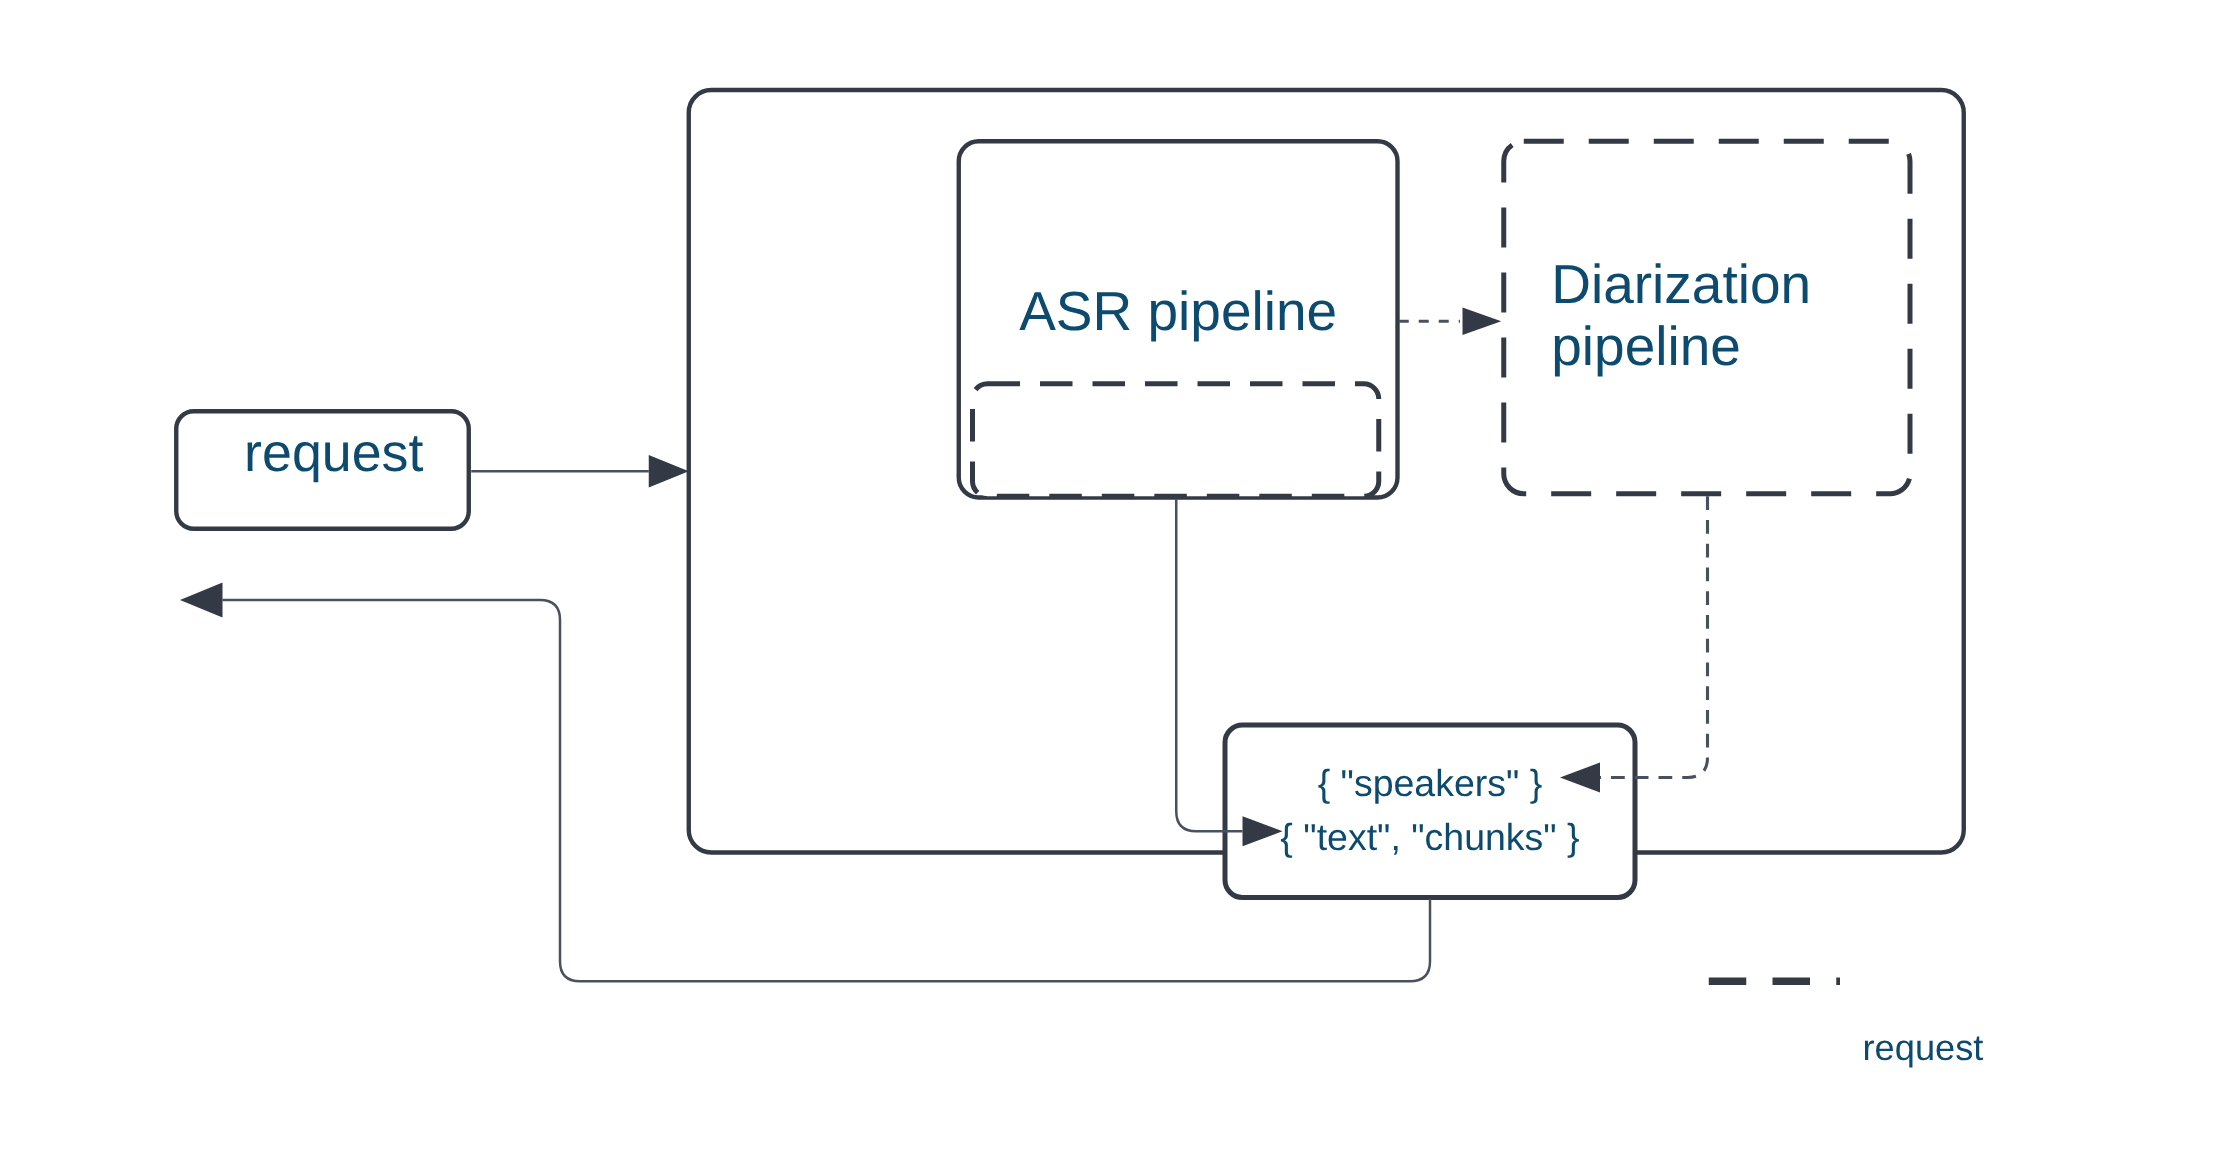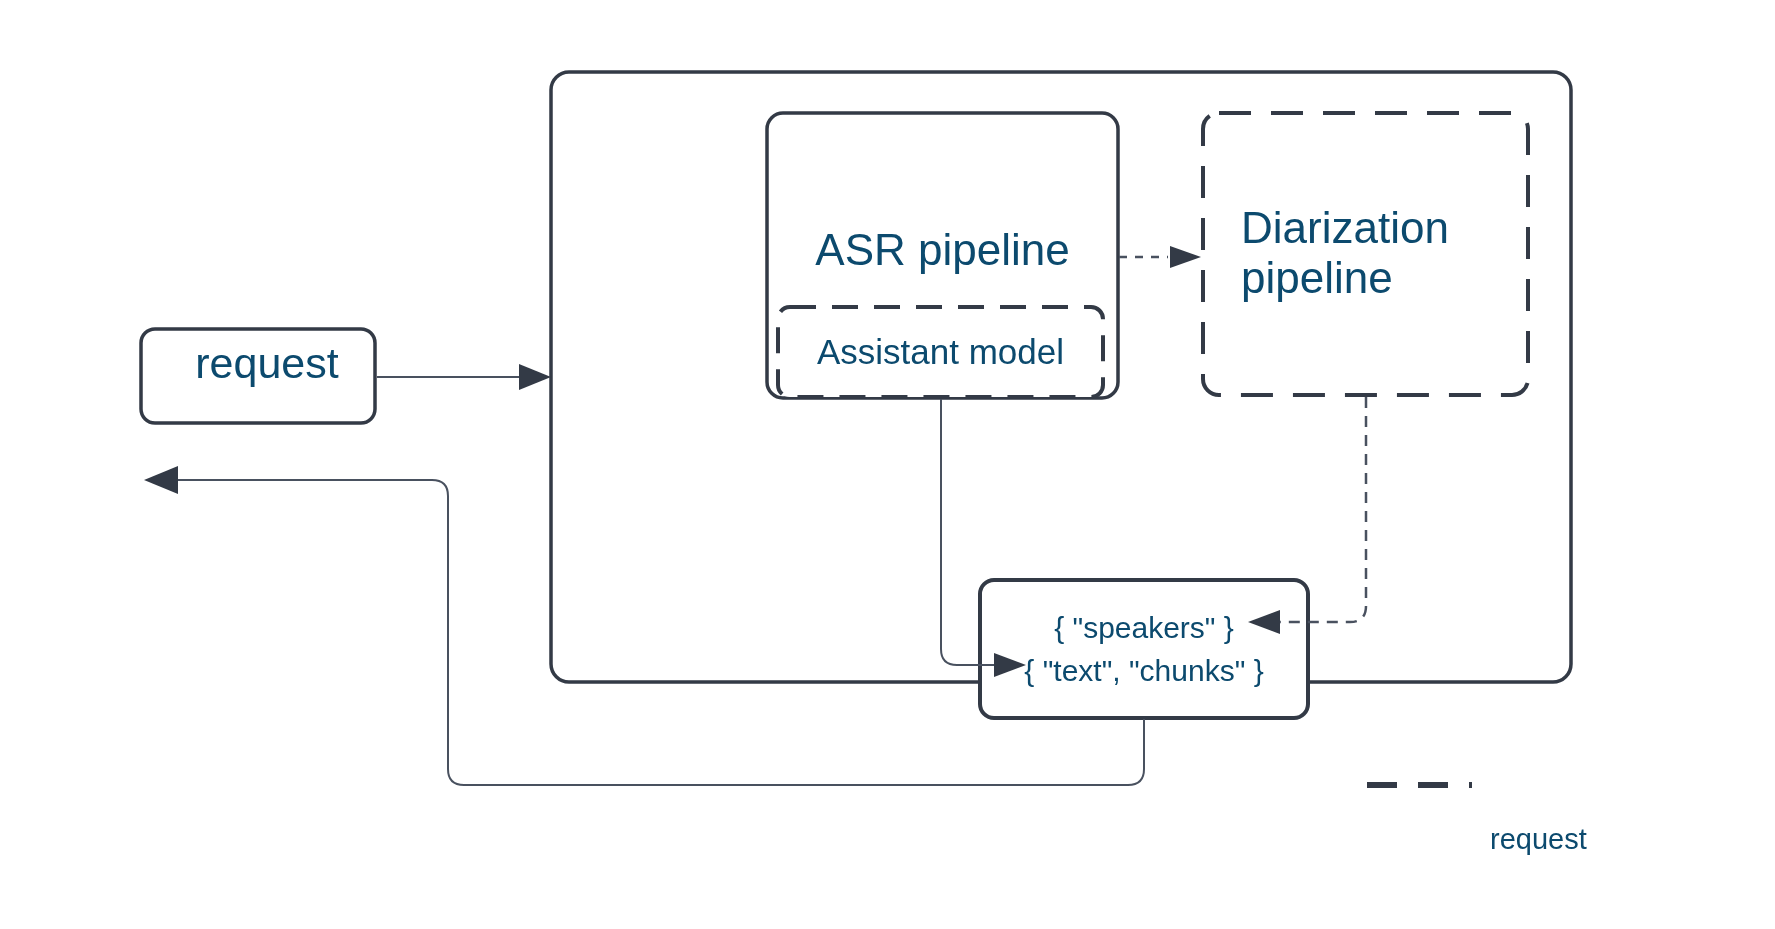--- a/index.html
+++ b/index.html
@@ -97,21 +97,20 @@
     <polygon points="144,480 178,466 178,494" fill="#333a46"></polygon>
 
     <path d="M 1367 785 H 1472" fill="none" stroke="#333a46" stroke-width="6" stroke-dasharray="30 21"></path>
   </svg>
 
   <div class="label lbl-request">request</div>
 
 
   <div class="label lbl-asr">ASR pipeline</div>
 
-  <div class="label lbl-assistant">Assistant model</div>
 
   <div class="label lbl-diarization">Diarization pipeline</div>
 
   <div class="label lbl-result">
     <span>{ "speakers" }</span>
     <span>{ "text", "chunks" }</span>
   </div>
 
   <div class="label lbl-legend">
     <div>request</div>

